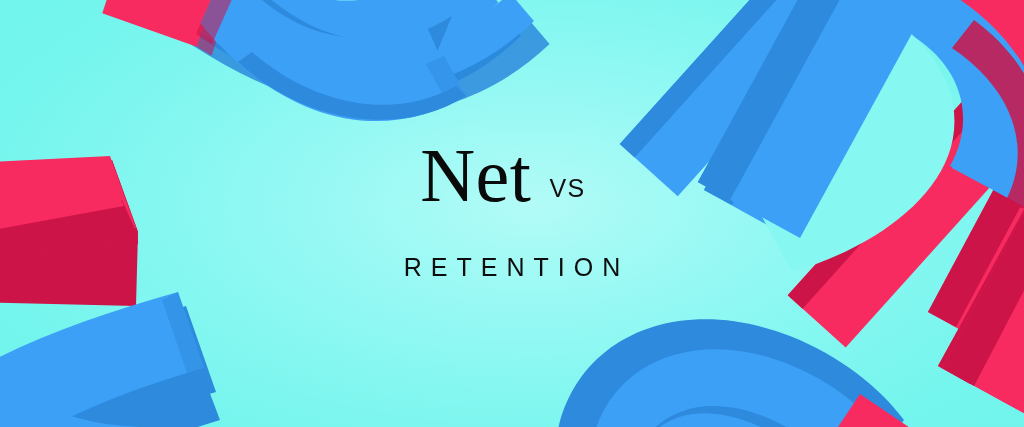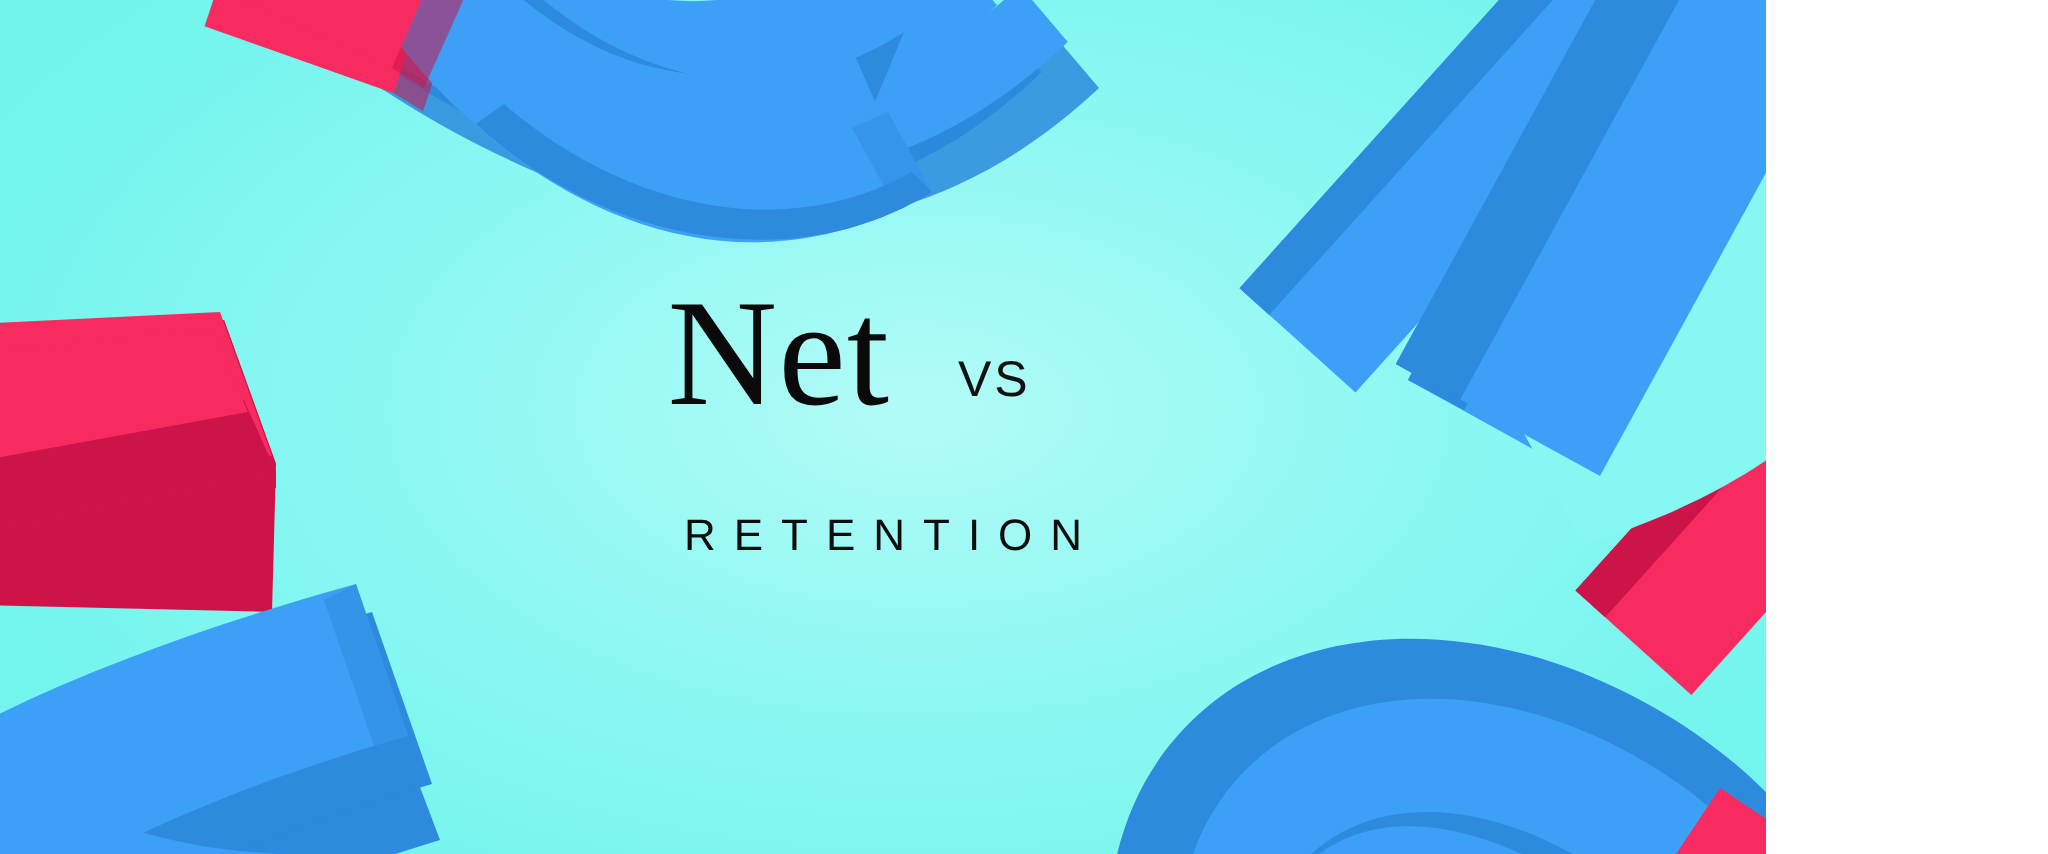--- a/index.html
+++ b/index.html
@@ -2,21 +2,21 @@
 <html><head>
 <meta charset="utf-8">
 <style>
   html, body {
     margin: 0;
     padding: 0;
     background: #ffffff;
   }
   #banner {
     position: relative;
-    width: 883px;
+    width: 1024px;
     height: 427px;
     overflow: hidden;
     background:
       radial-gradient(ellipse 80% 95% at 52% 48%,
         #b2fbf7 0%,
         #9bf9f4 22%,
         #86f7f1 45%,
         #74f5ed 68%,
         #6df4ec 100%);
     font-family: "Liberation Sans", sans-serif;
@@ -52,27 +52,27 @@
     color: #0a0a0a;
     letter-spacing: 0.5px;
   }
   .vs {
     font-family: "Liberation Sans", sans-serif;
     font-size: 25px;
     font-weight: 400;
     color: #111111;
     letter-spacing: 1.5px;
     text-transform: uppercase;
-    margin: 0 34px;
+    margin: 0 18px;
     position: relative;
     top: -4px;
   }
   .subtitle {
     font-family: "Liberation Sans", sans-serif;
-    font-size: 22px;
+    font-size: 25px;
     font-weight: 400;
     color: #0d0d0d;
     letter-spacing: 9px;
     margin-top: 40px;
     padding-left: 9px;
   }
 </style>
 </head>
 <body>
 

